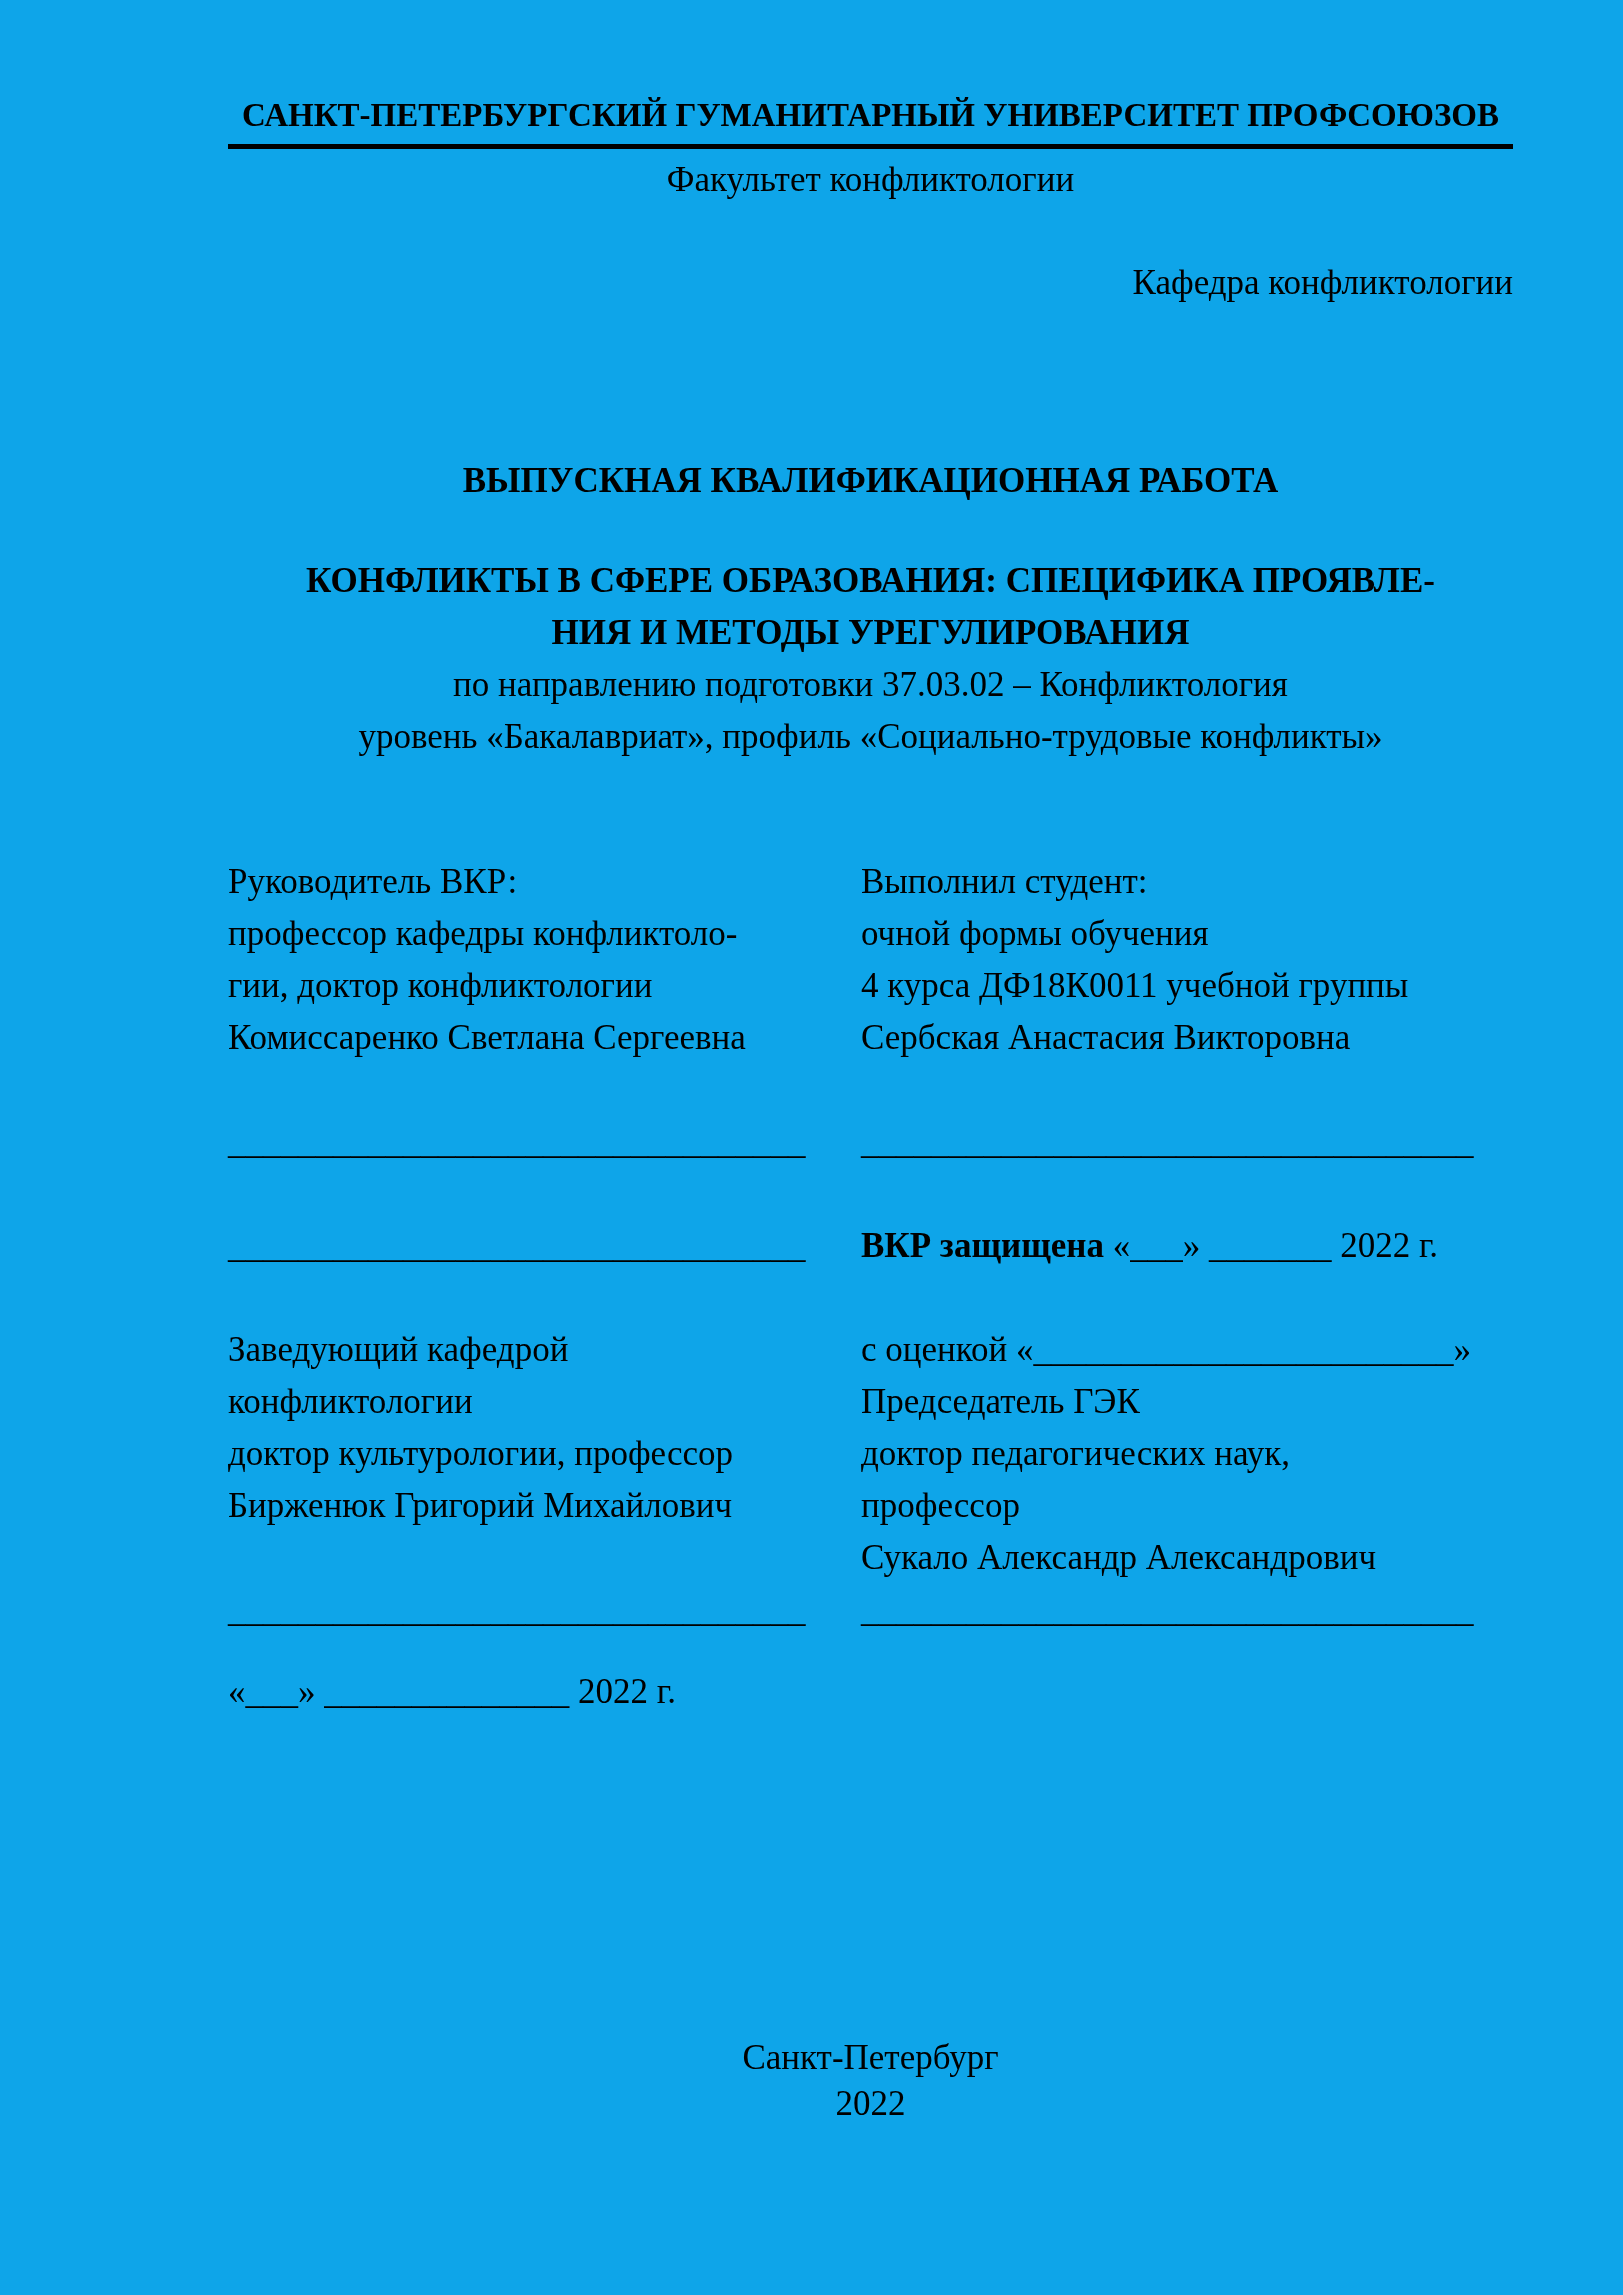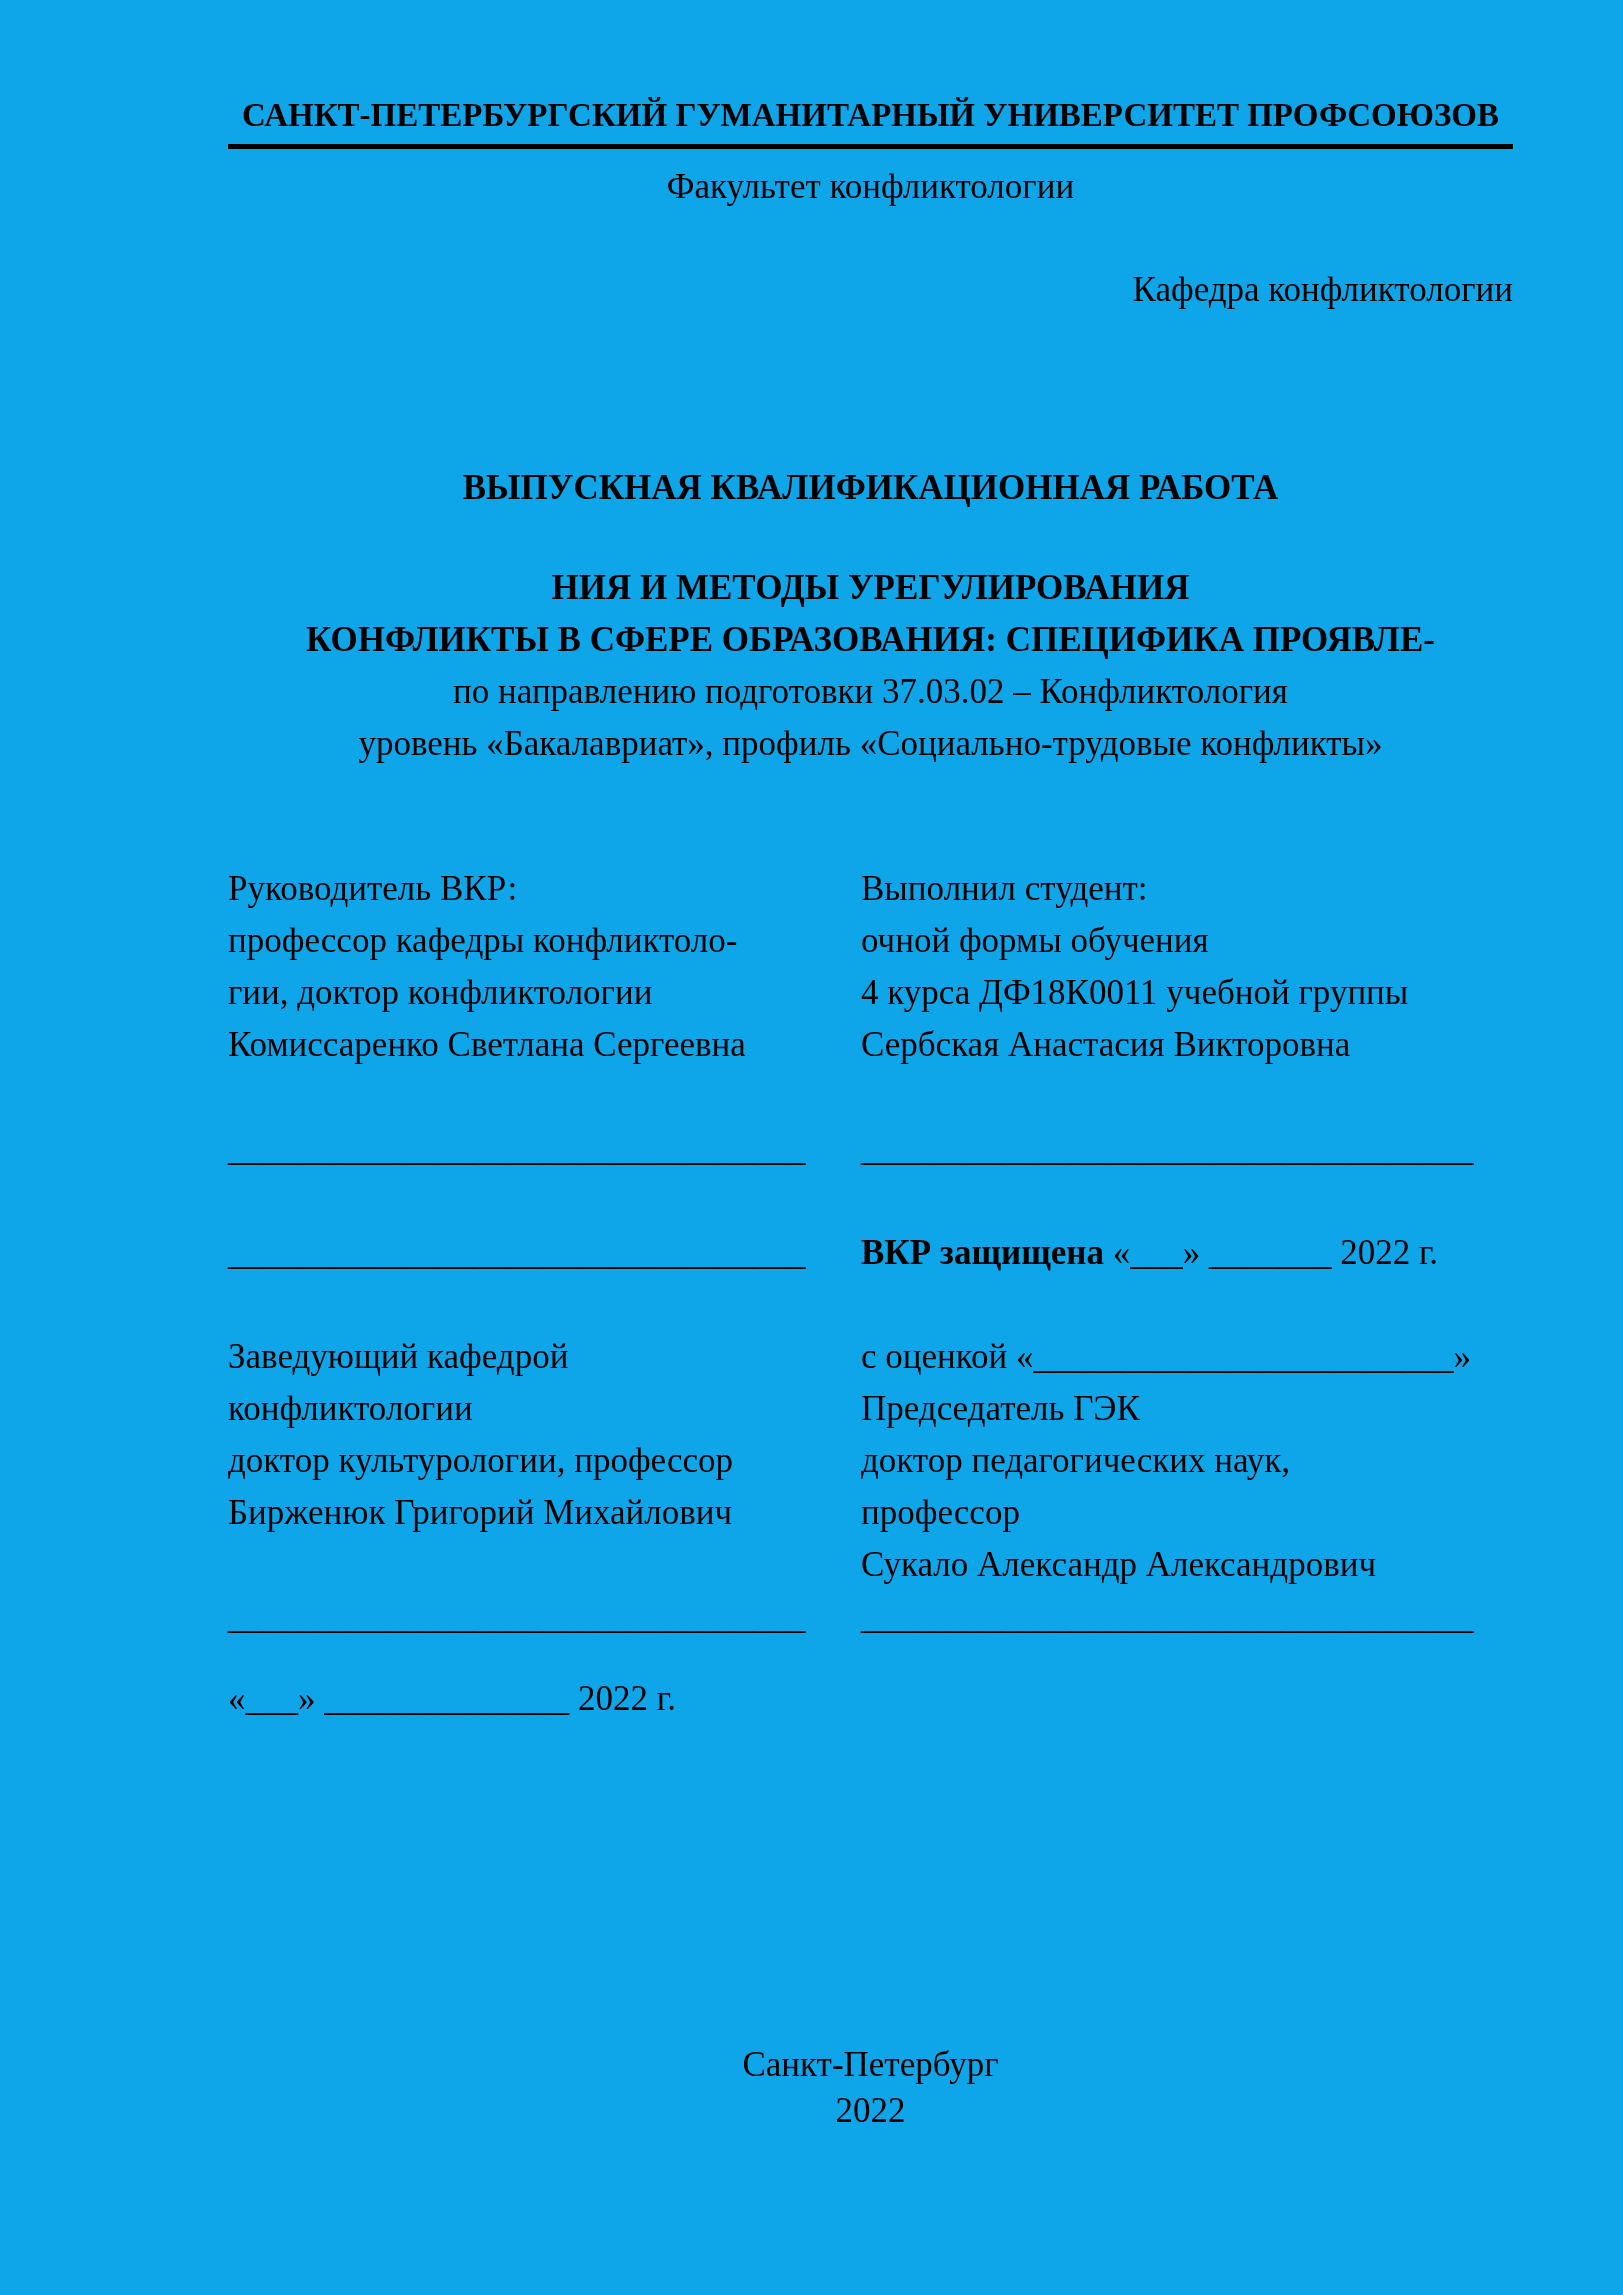--- a/index.html
+++ b/index.html
@@ -19,21 +19,21 @@
     font-weight: bold;
     font-size: 33px;
     line-height: 36px;
     text-align: center;
     white-space: nowrap;
     border-bottom: 5.5px solid #000;
     padding-bottom: 11px;
   }
   .faculty {
     text-align: center;
-    margin-top: 16px;
+    margin-top: 9px;
     line-height: 44px;
   }
   .department {
     text-align: right;
     margin-top: 59px;
     line-height: 44px;
   }
   .work-type {
     font-weight: bold;
     font-size: 35px;
@@ -81,22 +81,22 @@
 
   <div class="org">САНКТ-ПЕТЕРБУРГСКИЙ ГУМАНИТАРНЫЙ УНИВЕРСИТЕТ ПРОФСОЮЗОВ</div>
 
   <div class="faculty">Факультет конфликтологии</div>
 
   <div class="department">Кафедра конфликтологии</div>
 
   <div class="work-type">ВЫПУСКНАЯ КВАЛИФИКАЦИОННАЯ РАБОТА</div>
 
   <div class="thesis-title">
+    <div>КОНФЛИКТЫ В СФЕРЕ ОБРАЗОВАНИЯ: СПЕЦИФИКА ПРОЯВЛЕ-</div>
     <div>НИЯ И МЕТОДЫ УРЕГУЛИРОВАНИЯ</div>
-    <div>КОНФЛИКТЫ В СФЕРЕ ОБРАЗОВАНИЯ: СПЕЦИФИКА ПРОЯВЛЕ-</div>
   </div>
 
   <div class="subtitle">
     <div>по направлению подготовки 37.03.02 – Конфликтология</div>
     <div>уровень «Бакалавриат», профиль «Социально-трудовые конфликты»</div>
   </div>
 
   <div class="columns">
 
     <div class="col-left">

